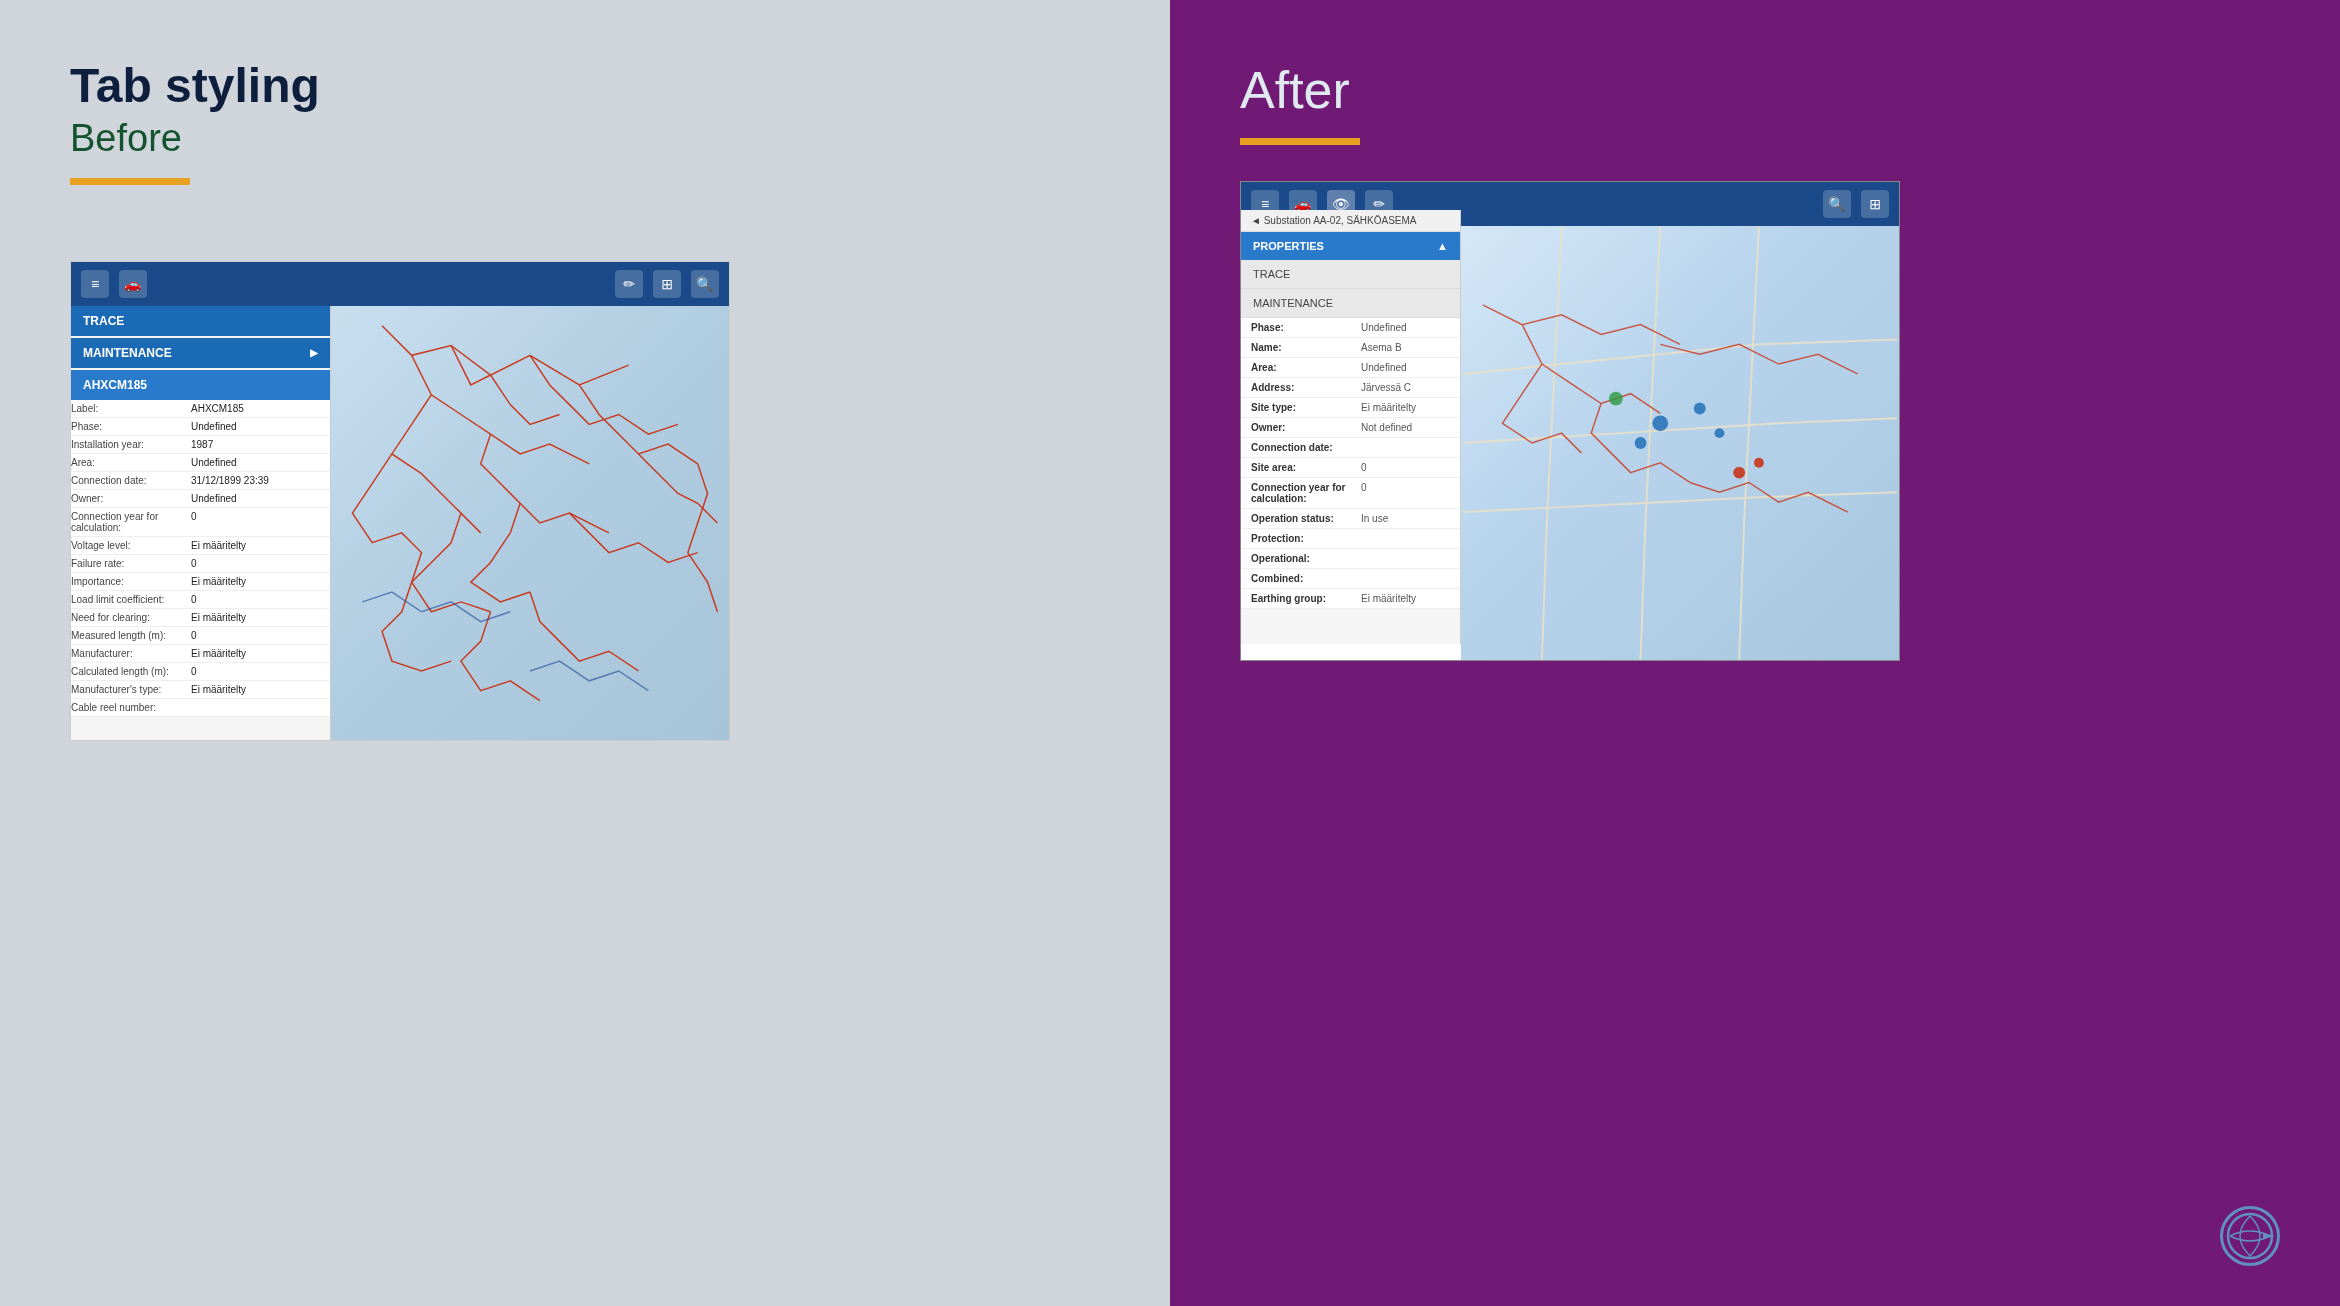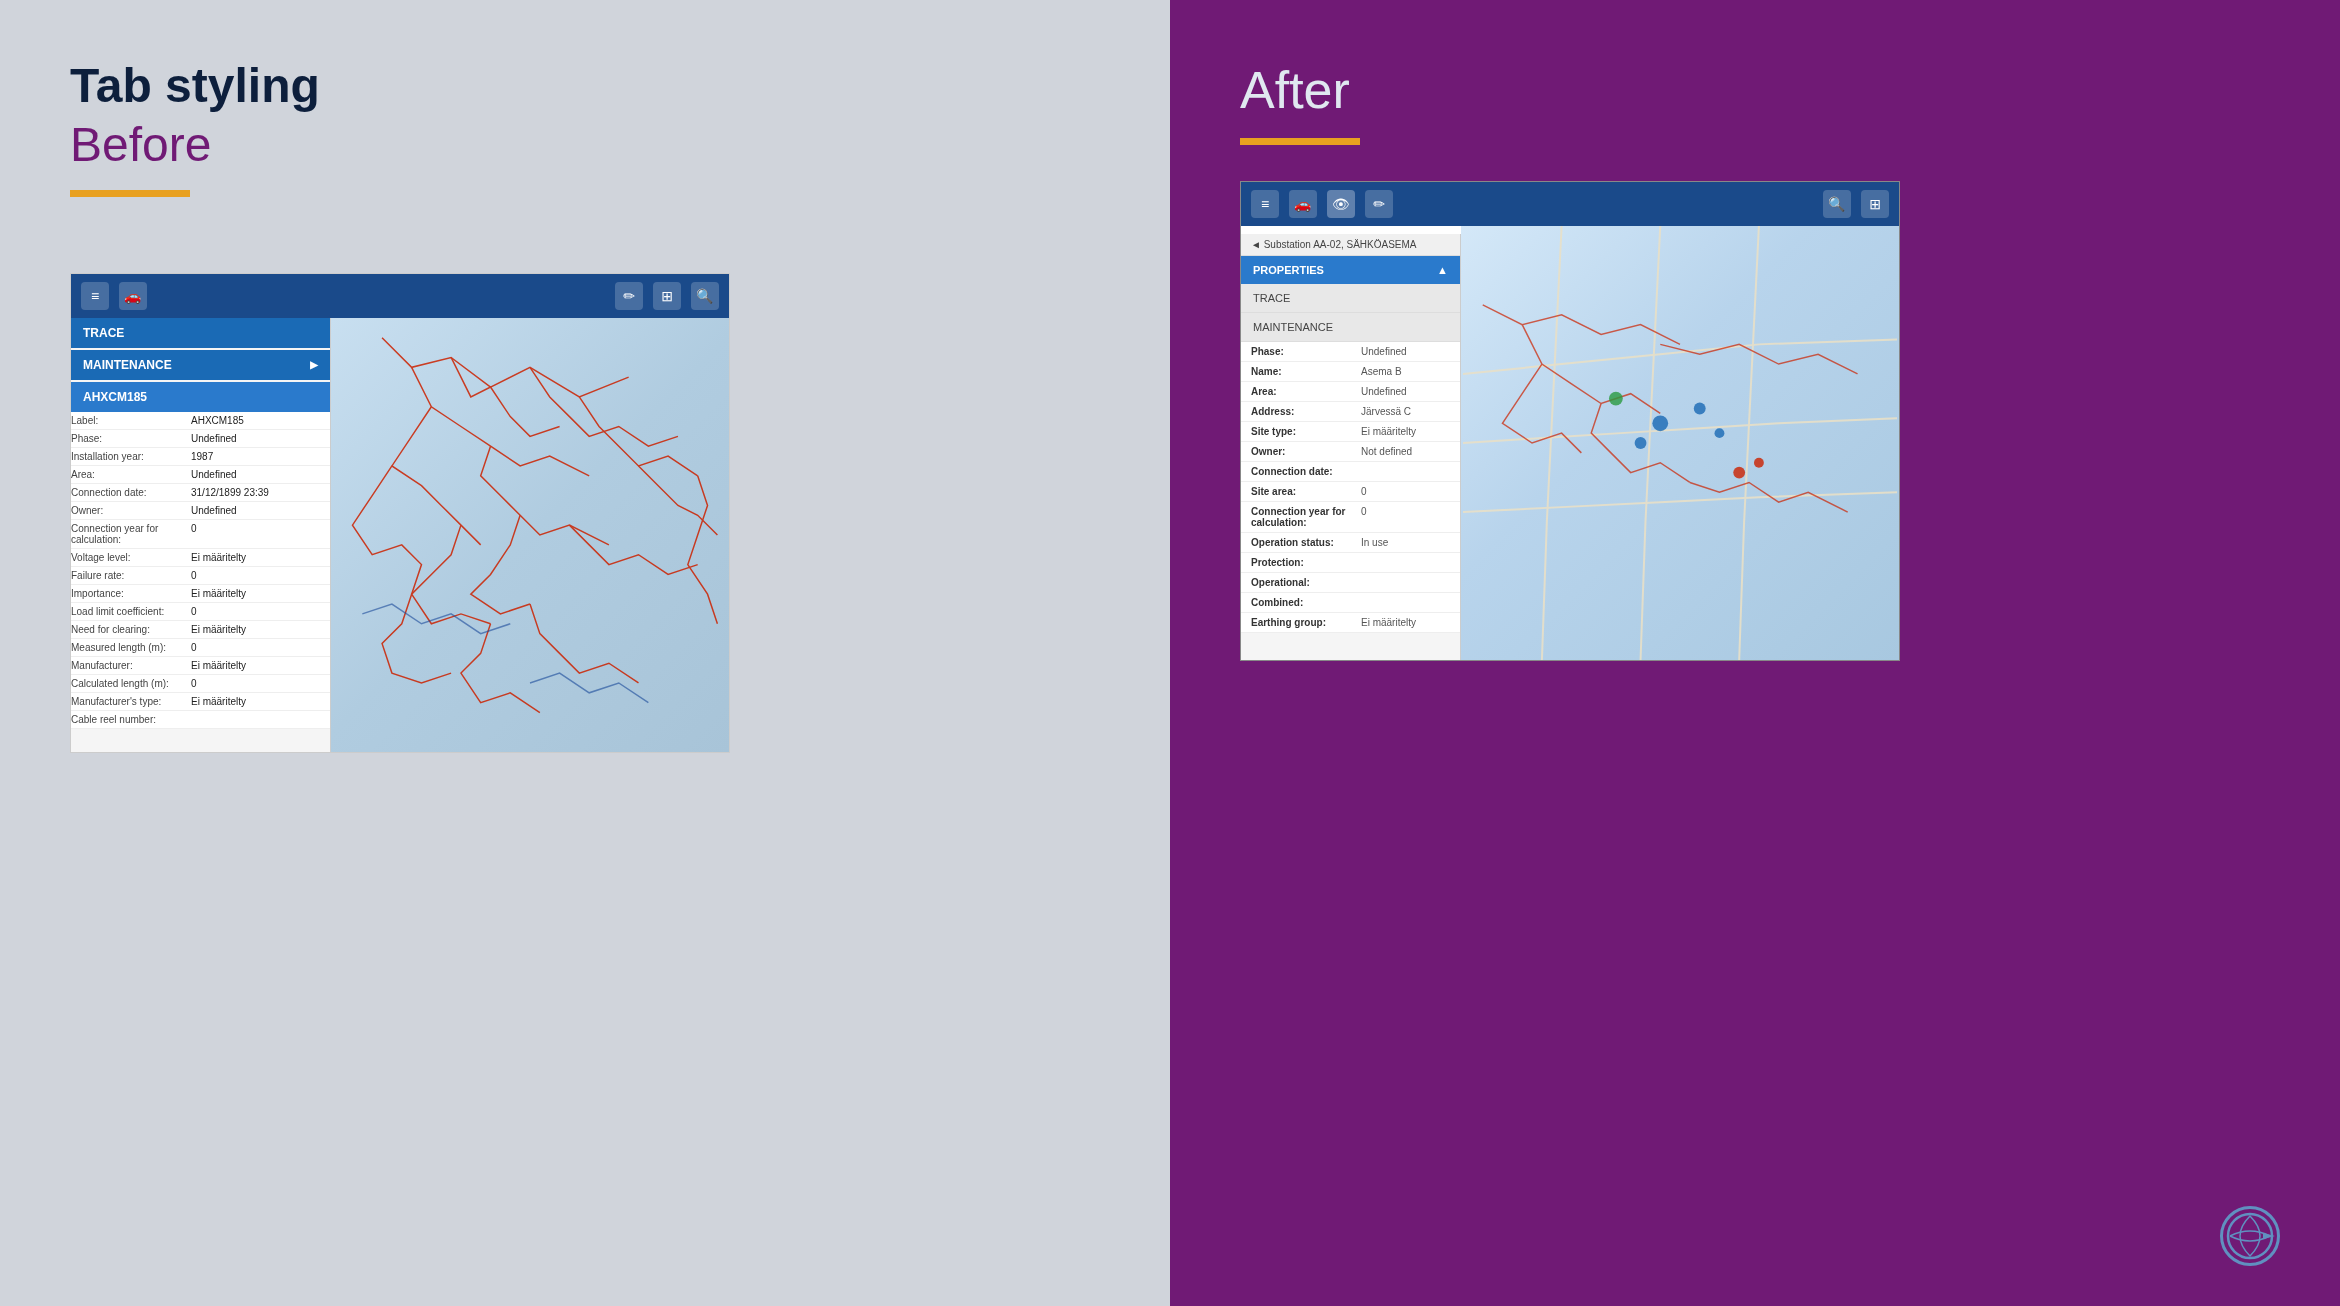--- a/index.html
+++ b/index.html
@@ -26,23 +26,23 @@
     }
 
     .main-title {
       font-size: 48px;
       font-weight: 900;
       color: #0d1f3c;
       line-height: 1.1;
     }
 
     .subtitle {
-      font-size: 48px;
+      font-size: 38px;
       font-weight: 400;
-      color: #701a75;
+      color: #14532d;
       margin-top: 4px;
     }
 
     .accent-bar {
       width: 120px;
       height: 7px;
       background: #e8a020;
       margin-top: 18px;
       margin-bottom: 36px;
     }
@@ -193,21 +193,21 @@
       height: 44px;
       background: #1a4a8a;
       display: flex;
       align-items: center;
       padding: 0 10px;
       gap: 10px;
     }
 
     .sidebar-after {
       position: absolute;
-      top: 52px;
+      top: 28px;
       left: 0;
       width: 220px;
       height: calc(100% - 44px);
       background: #f5f5f5;
       border-right: 1px solid #ccc;
       overflow: hidden;
     }
 
     .breadcrumb-bar {
       background: #f0f0f0;

